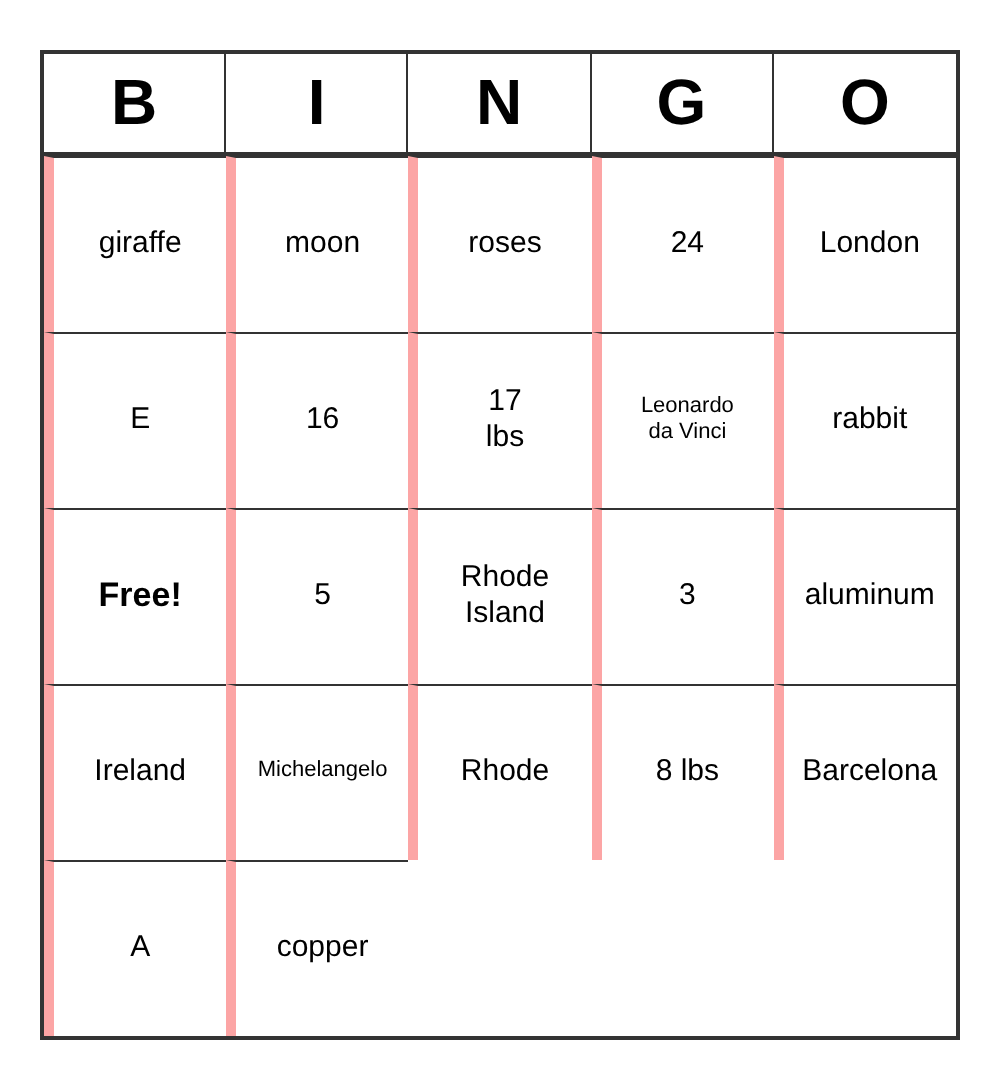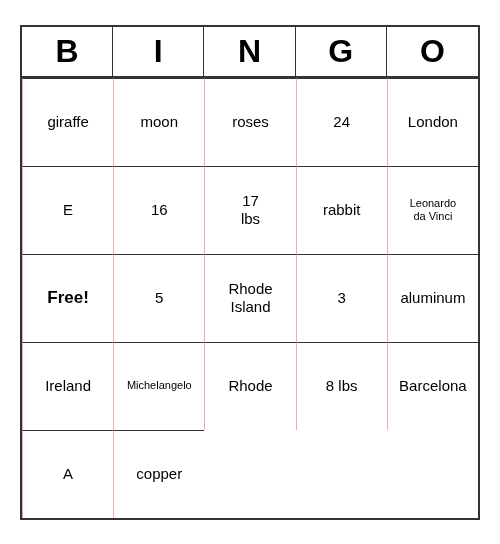--- a/index.html
+++ b/index.html
@@ -65,21 +65,21 @@
 
     .bingo-cell:nth-child(5n+1) {
       border-left: none;
     }
 
     .bingo-cell.last-row {
       border-bottom: none;
     }
 
     .bingo-grid .bingo-cell {
-      border-left: 1px solid #fca5a5;
+      border-left: 5px solid #fca5a5;
       border-top: 1px solid #333;
       border-right: none;
       border-bottom: none;
     }
 
     .free-cell {
       font-weight: bold;
       font-size: 17px;
     }
 
@@ -101,23 +101,23 @@
   <div class="bingo-grid">
   <div class="bingo-cell" style="white-space: pre-line;">giraffe</div>
       <div class="bingo-cell" style="white-space: pre-line; text-align: center;">moon</div>
       <div class="bingo-cell" style="white-space: pre-line;">roses</div>
       <div class="bingo-cell" style="white-space: pre-line;">24</div>
       <div class="bingo-cell" style="white-space: pre-line;">London</div>
       <div class="bingo-cell" style="white-space: pre-line;">E</div>
       <div class="bingo-cell" style="white-space: pre-line;">16</div>
       <div class="bingo-cell" style="white-space: pre-line;">17
 lbs</div>
-      <div class="bingo-cell" style="white-space: pre-line;">rabbit</div>
       <div class="bingo-cell small-text" style="white-space: pre-line;">Leonardo
 da Vinci</div>
+      <div class="bingo-cell" style="white-space: pre-line;">rabbit</div>
       <div class="bingo-cell free-cell" style="white-space: pre-line;">Free!</div>
       <div class="bingo-cell" style="white-space: pre-line;">5</div>
       <div class="bingo-cell" style="white-space: pre-line;">Rhode
 Island</div>
       <div class="bingo-cell" style="white-space: pre-line;">3</div>
       <div class="bingo-cell" style="white-space: pre-line;">aluminum</div>
       <div class="bingo-cell" style="white-space: pre-line;">Ireland</div>
       <div class="bingo-cell small-text" style="white-space: pre-line;">Michelangelo</div>
       <div class="bingo-cell" style="white-space: pre-line;">Rhode</div>
       <div class="bingo-cell last-row" style="white-space: pre-line;">8 lbs</div>

